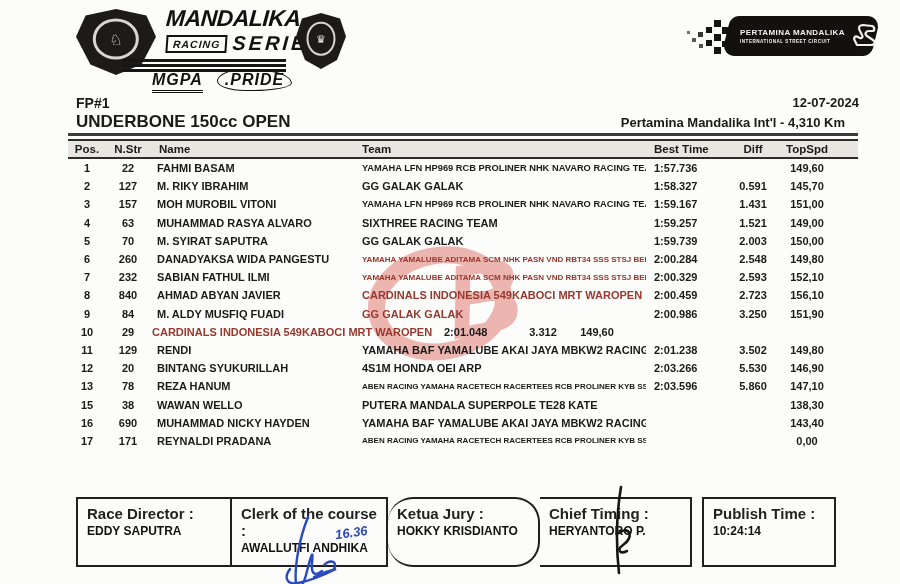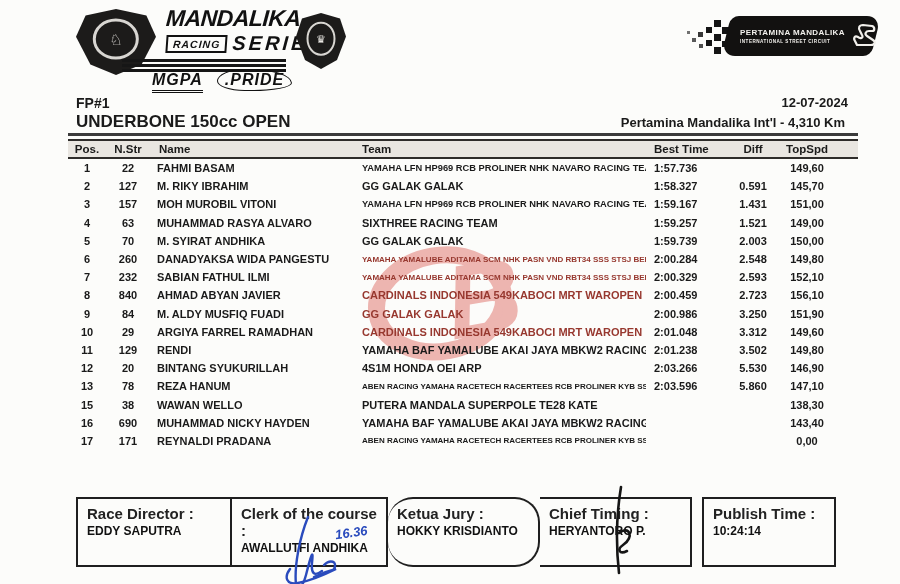--- a/index.html
+++ b/index.html
@@ -38,21 +38,21 @@
   .pmc-plate { position:absolute; left:40px; top:2px; width:150px; height:40px; background:#121110;
     border-radius:8px 14px 8px 14px; transform:skewX(-14deg);
     display:flex; align-items:center; padding:0 8px 0 14px; gap:6px; }
   .pmc-text { transform:skewX(14deg); color:#f2f0ec; flex:1; }
   .pmc-line1 { font-size:8px; font-weight:800; letter-spacing:.4px; white-space:nowrap; }
   .pmc-line2 { font-size:4.6px; font-weight:600; letter-spacing:.5px; margin-top:2px; white-space:nowrap; }
   .pmc-circuit { transform:skewX(14deg); flex:0 0 auto; }
 
   
   .meta-session { position:absolute; left:76px; top:95px; font-size:14px; font-weight:800; }
-  .meta-date { position:absolute; right:52px; top:95px; font-size:13px; font-weight:800; }
+  .meta-date { position:absolute; right:41px; top:95px; font-size:13px; font-weight:800; }
   .meta-category { position:absolute; left:76px; top:112px; font-size:17px; font-weight:800; }
   .meta-circuit { position:absolute; right:55px; top:115px; font-size:13px; font-weight:800; }
   .rule { position:absolute; left:68px; top:133px; width:790px; height:3px; background:#262626; opacity:.9; }
 
   
   .tbl { position:absolute; left:68px; top:139px; width:790px; }
   .thead { display:flex; align-items:center; height:20px; background:#e9e6e1;
     border-top:2px solid #2e2c2a; border-bottom:2px solid #2e2c2a; font-weight:800; font-size:11.5px; }
   .trow { display:flex; align-items:center; height:18.2px; font-size:11px; }
   .c-pos  { width:38px;  text-align:center; font-weight:700; }
@@ -199,21 +199,21 @@
           <div class="c-nstr">63</div>
           <div class="c-name">MUHAMMAD RASYA ALVARO</div>
           <div class="c-team">SIXTHREE RACING TEAM</div>
           <div class="c-best">1:59.257</div>
           <div class="c-diff">1.521</div>
           <div class="c-top">149,00</div>
         </div>
         <div class="trow">
           <div class="c-pos">5</div>
           <div class="c-nstr">70</div>
-          <div class="c-name">M. SYIRAT ANDHIKA</div>
+          <div class="c-name">M. SYIRAT SAPUTRA</div>
           <div class="c-team">GG GALAK GALAK</div>
           <div class="c-best">1:59.739</div>
           <div class="c-diff">2.003</div>
           <div class="c-top">150,00</div>
         </div>
         <div class="trow">
           <div class="c-pos">6</div>
           <div class="c-nstr">260</div>
           <div class="c-name">DANADYAKSA WIDA PANGESTU</div>
           <div class="c-team team-sm team-tint">YAMAHA YAMALUBE ADITAMA SCM NHK PASN VND RBT34 SSS STSJ BERAU</div>
@@ -244,21 +244,20 @@
           <div class="c-nstr">84</div>
           <div class="c-name">M. ALDY MUSFIQ FUADI</div>
           <div class="c-team team-tint">GG GALAK GALAK</div>
           <div class="c-best">2:00.986</div>
           <div class="c-diff">3.250</div>
           <div class="c-top">151,90</div>
         </div>
         <div class="trow">
           <div class="c-pos">10</div>
           <div class="c-nstr">29</div>
-          <div class="c-name">ARGIYA FARREL RAMADHAN</div>
           <div class="c-team team-tint">CARDINALS INDONESIA 549KABOCI MRT WAROPEN</div>
           <div class="c-best">2:01.048</div>
           <div class="c-diff">3.312</div>
           <div class="c-top">149,60</div>
         </div>
         <div class="trow">
           <div class="c-pos">11</div>
           <div class="c-nstr">129</div>
           <div class="c-name">RENDI</div>
           <div class="c-team">YAMAHA BAF YAMALUBE AKAI JAYA MBKW2 RACING</div>

